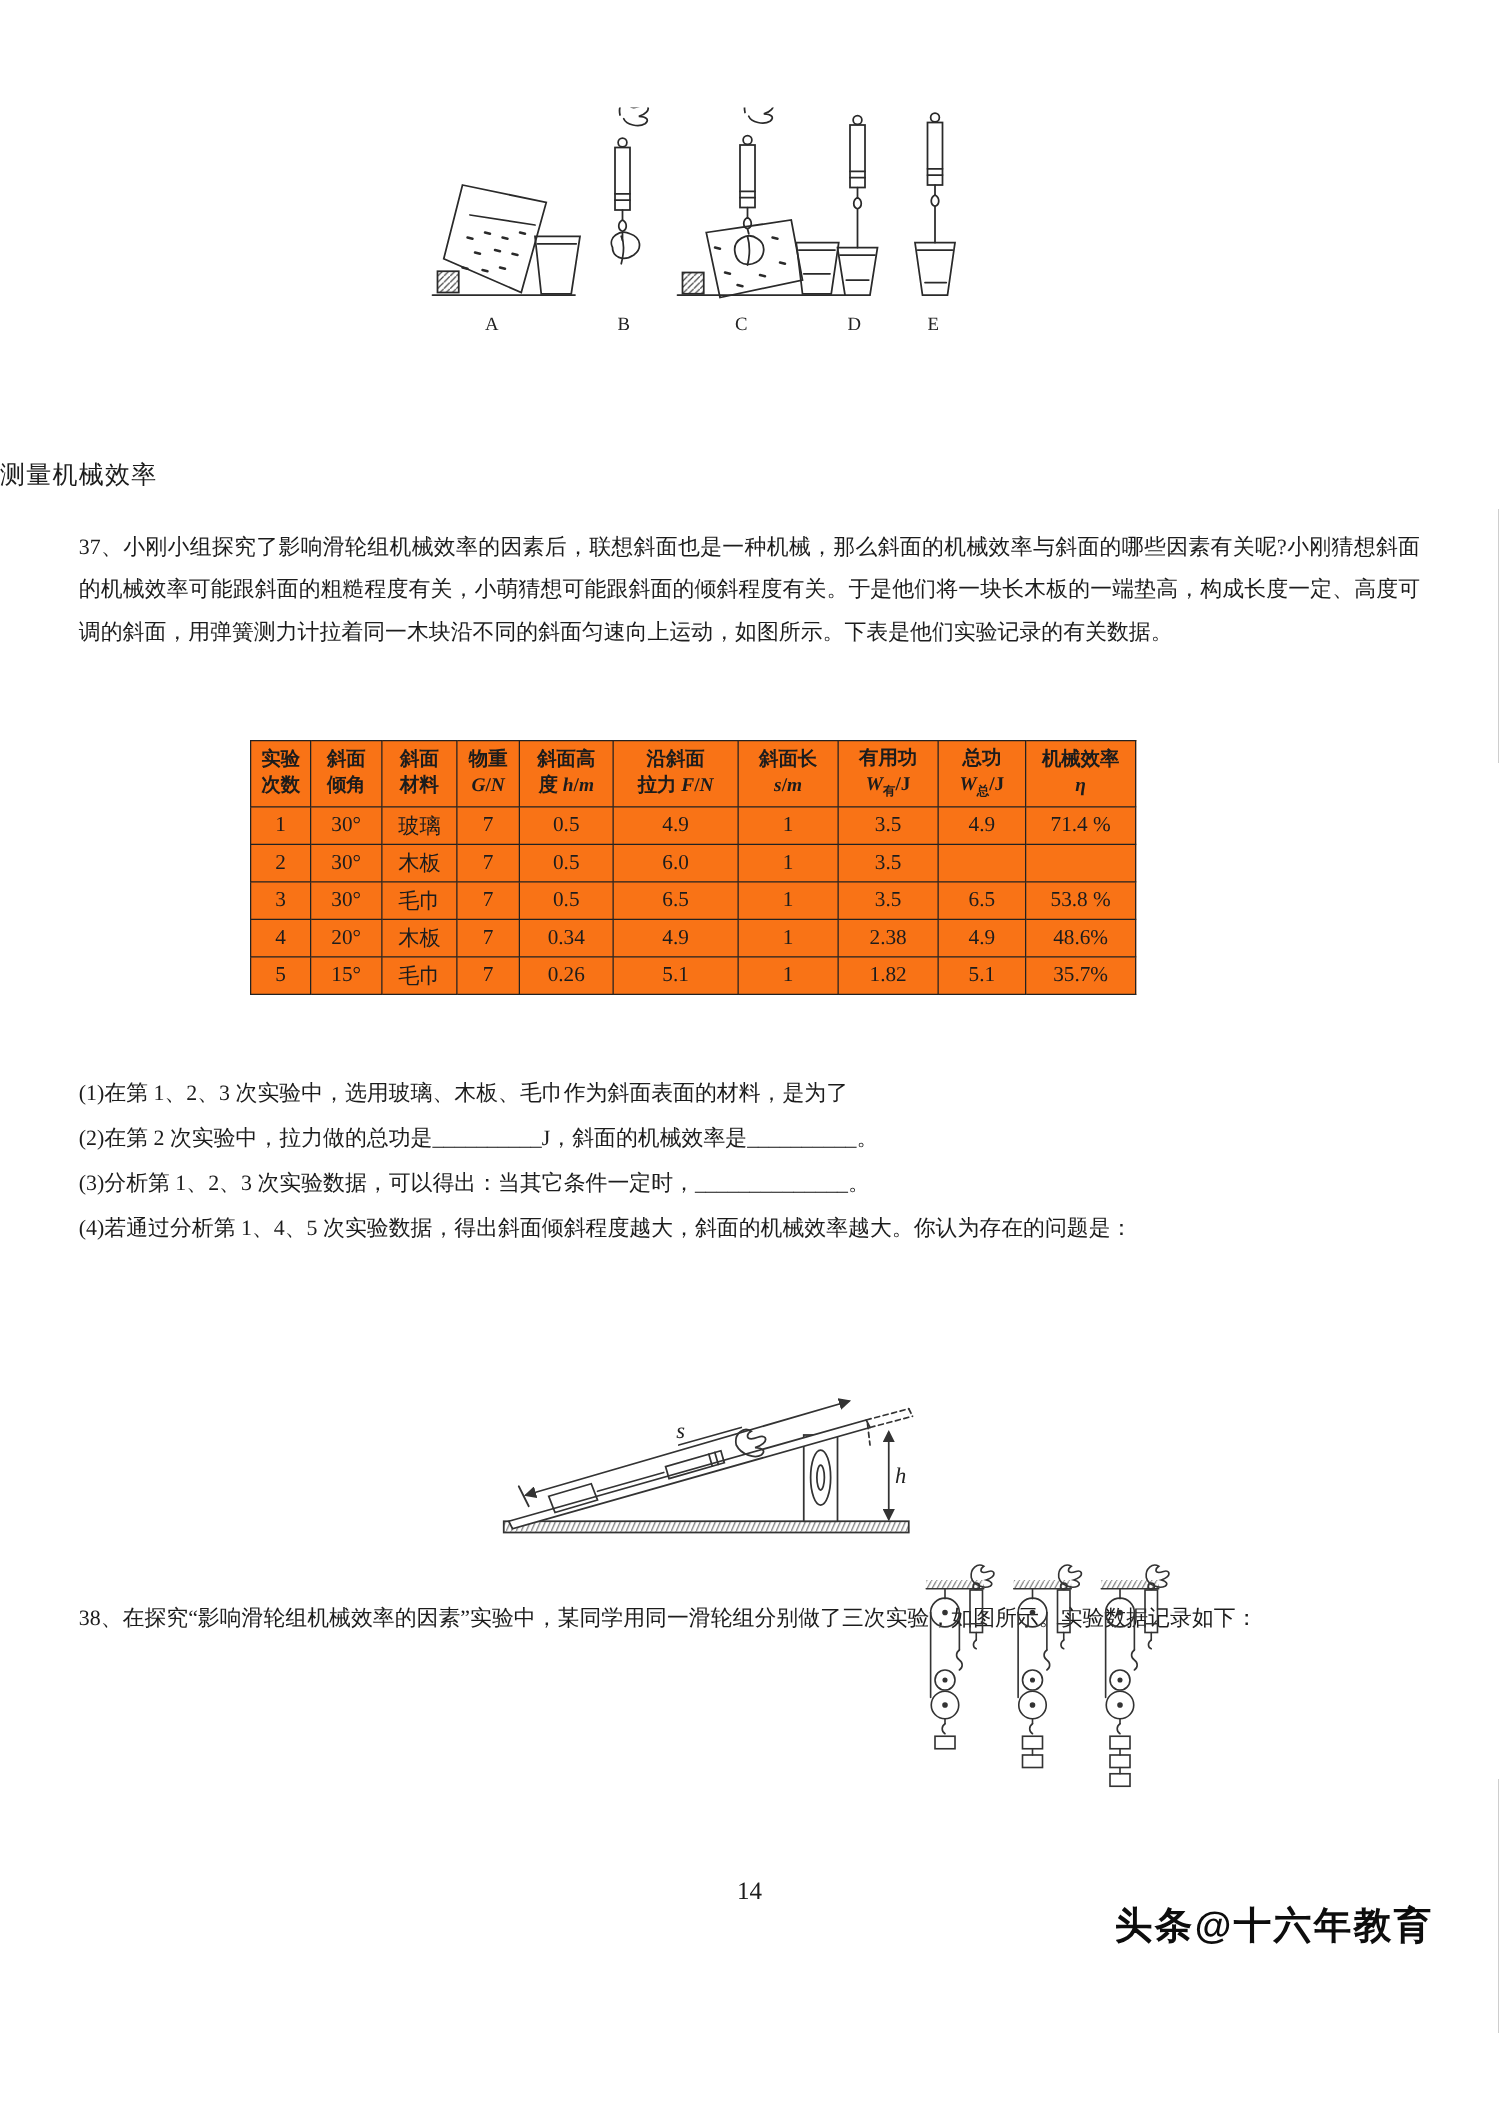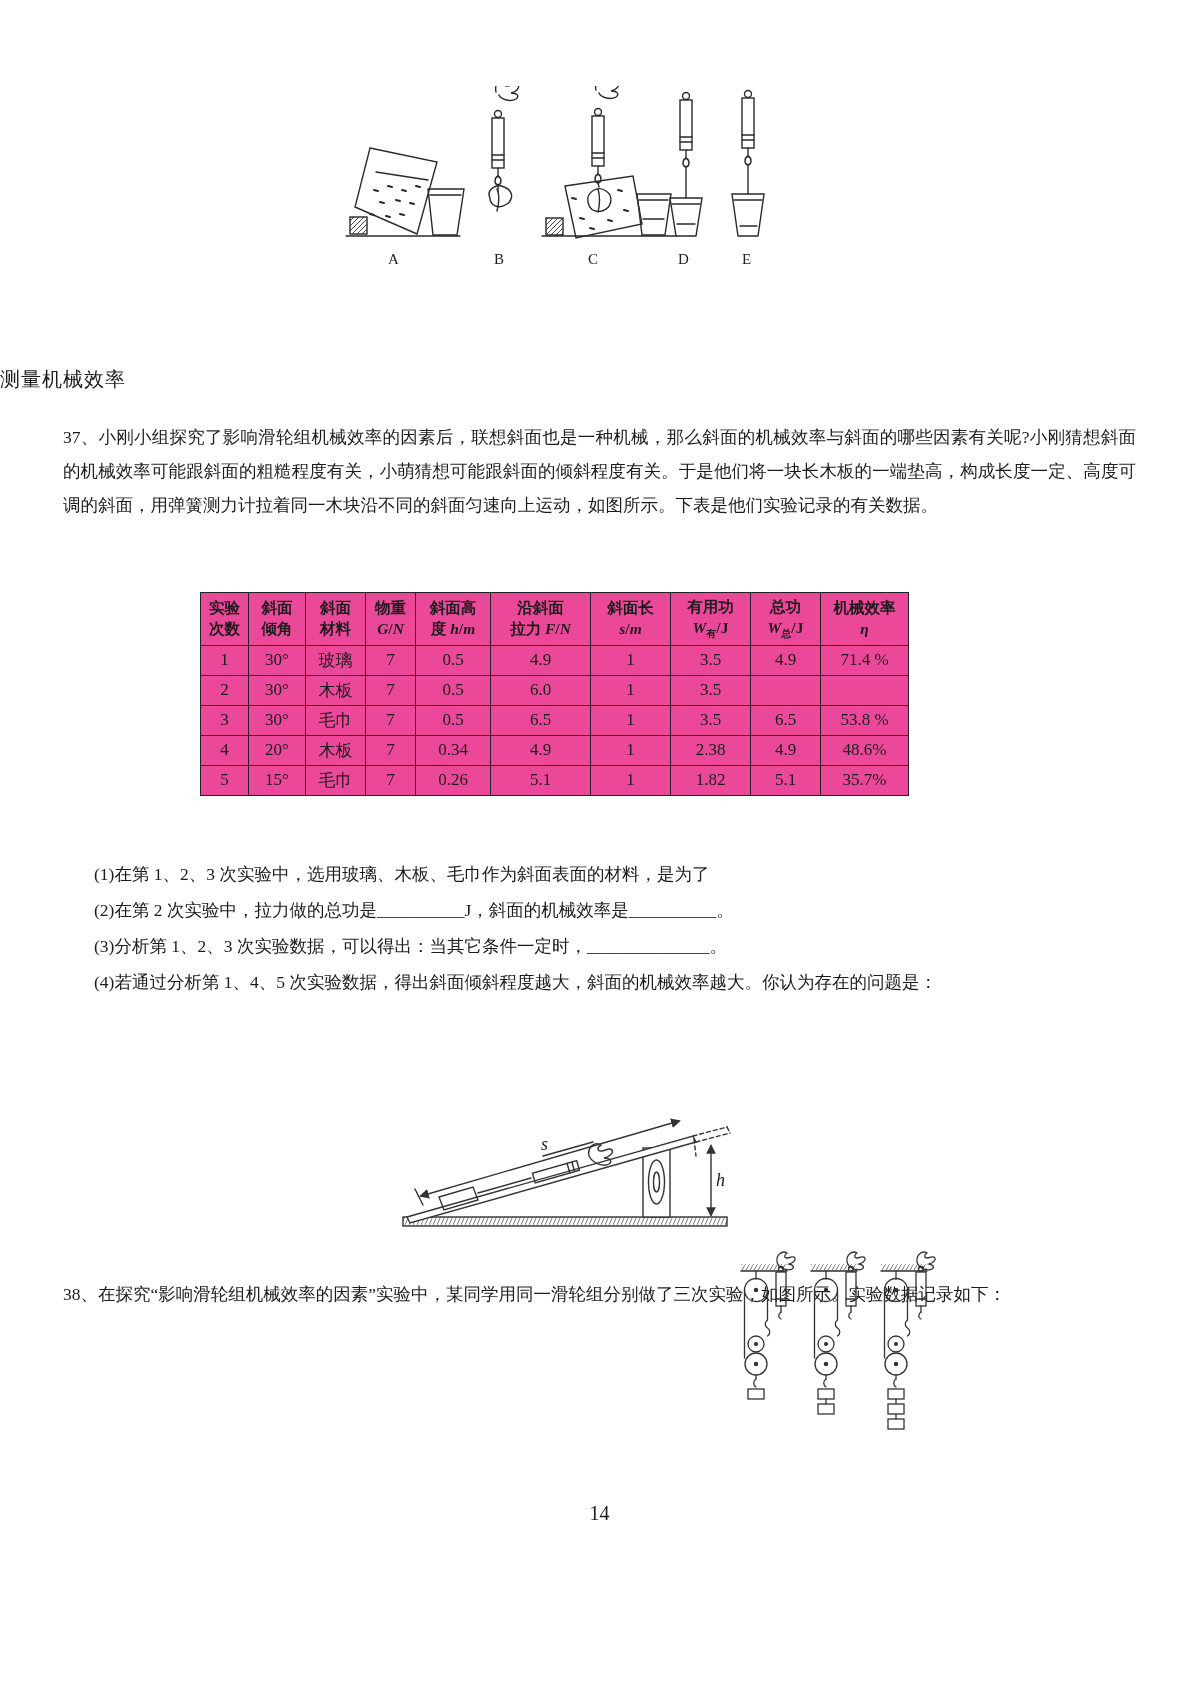--- a/index.html
+++ b/index.html
@@ -13,34 +13,34 @@
   .title{
     position:absolute; left:0; top:366px; width:100%; text-align:left;
     font-size:20px; font-weight:normal; margin:0; letter-spacing:1px;
   }
   .q37{
     position:absolute; left:63px; top:420px; width:1073px; margin:0;
     font-size:17.5px; line-height:34px; text-align:justify;
   }
   table.exp{
     position:absolute; left:200px; top:592px; border-collapse:collapse;
-    table-layout:fixed; background:#ec4899;
+    table-layout:fixed; background:#f97316;
   }
   table.exp, table.exp th, table.exp td{border:1.6px solid #222;}
   table.exp th{
     font-size:15.5px; font-weight:bold; padding:4px 1px; line-height:1.35;
     text-align:center; vertical-align:middle;
   }
   table.exp td{
     font-size:17px; height:29px; text-align:center; padding:0 2px;
     vertical-align:middle;
   }
   i.v{font-style:italic; font-family:"Liberation Serif",serif;}
   sub{font-size:10px;}
-  .subqs{position:absolute; left:63px; top:856px; width:1090px;margin-left:31px;}
+  .subqs{position:absolute; left:63px; top:856px; width:1090px;}
   .subqs p{margin:0; font-size:17.5px; line-height:36px; white-space:nowrap;}
   .blank{letter-spacing:0;}
   .fig-incline{position:absolute; left:393px; top:1090px;}
   .q38{
     position:absolute; left:63px; top:1276px; width:1075px; margin:0;
     font-size:17.5px; line-height:37px; text-align:justify;
   }
   .fig-pulleys{position:absolute; left:733px; top:1246px;}
   .pagenum{
     position:absolute; left:0; top:1502px; width:100%; text-align:center;
@@ -365,14 +365,15 @@
           <rect x="7" y="131" width="16" height="10" fill="none" stroke="#333" stroke-width="1.3"></rect>
           <line x1="15" y1="141" x2="15" y2="146" stroke="#333" stroke-width="1.3"></line>
           <rect x="7" y="146" width="16" height="10" fill="none" stroke="#333" stroke-width="1.3"></rect>
           <line x1="15" y1="156" x2="15" y2="161" stroke="#333" stroke-width="1.3"></line>
           <rect x="7" y="161" width="16" height="10" fill="none" stroke="#333" stroke-width="1.3"></rect>
         </g>
       </svg>
   </div>
 
   <div class="pagenum">14</div>
+  <div class="watermark">头条@十六年教育</div>
 
 </div>
 
 </body></html>

